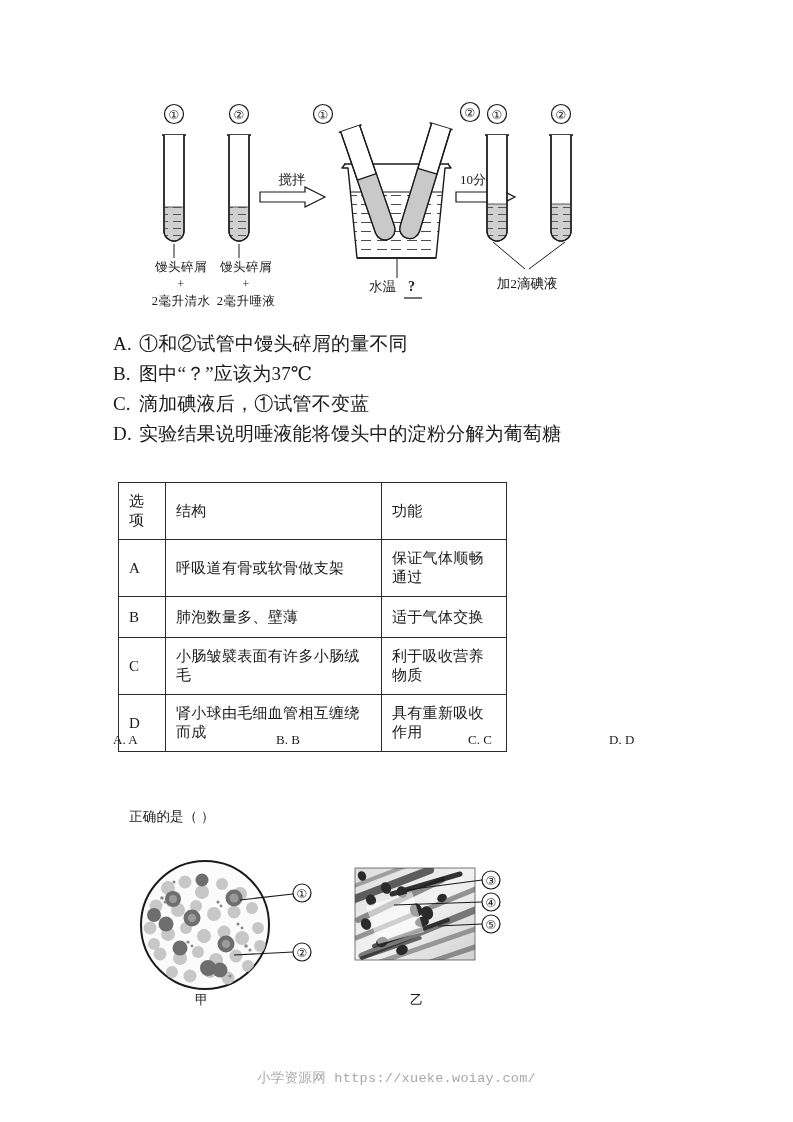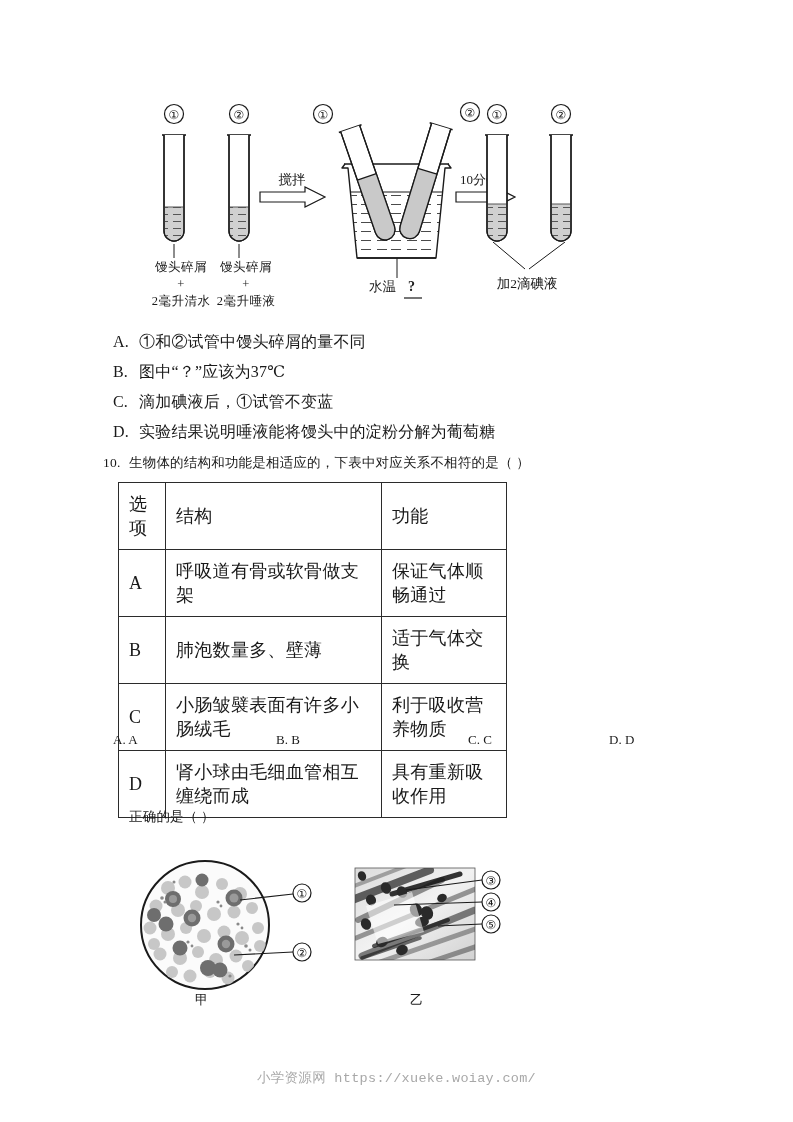--- a/index.html
+++ b/index.html
@@ -27,21 +27,21 @@
     left: 120px;
     top: 92px;
     width: 560px;
     height: 228px;
   }
   .fig-apparatus svg { display: block; }
 
   
   .opt-line {
     position: absolute;
-    font-size: 16px;
+    font-size: 19px;
     line-height: 1;
     white-space: nowrap;
     letter-spacing: .2px;
   }
   .opt-label {
     display: inline-block;
     width: 26px;
     font-family: "Liberation Serif", serif;
   }
 
@@ -60,21 +60,21 @@
   
   .tbl-wrap {
     position: absolute;
     left: 118px;
     top: 482px;
     width: 388px;
   }
   table.struct {
     border-collapse: collapse;
     width: 388px;
-    font-size: 18px;
+    font-size: 15px;
     table-layout: fixed;
   }
   table.struct td, table.struct th {
     border: 1px solid #2b2b2b;
     padding: 9px 8px 9px 10px;
     text-align: left;
     font-weight: normal;
     vertical-align: middle;
     height: 22px;
     letter-spacing: .3px;
@@ -287,23 +287,20 @@
   <div class="opt-line" style="left:113px; top:364px;">
     <span class="opt-label">B.</span><span>图中“？”应该为37℃</span>
   </div>
   <div class="opt-line" style="left:113px; top:394px;">
     <span class="opt-label">C.</span><span>滴加碘液后，①试管不变蓝</span>
   </div>
   <div class="opt-line" style="left:113px; top:424px;">
     <span class="opt-label">D.</span><span>实验结果说明唾液能将馒头中的淀粉分解为葡萄糖</span>
   </div>
 
-  <div class="q-line" style="left:103px; top:456px;">
-    <span class="q-num">10.</span><span>生物体的结构和功能是相适应的，下表中对应关系不相符的是（      ）</span>
-  </div>
 
   <div class="tbl-wrap">
     <table class="struct">
       <colgroup>
           <col class="c1">
           <col class="c2">
           <col class="c3">
         </colgroup>
       <thead>
         <tr>

